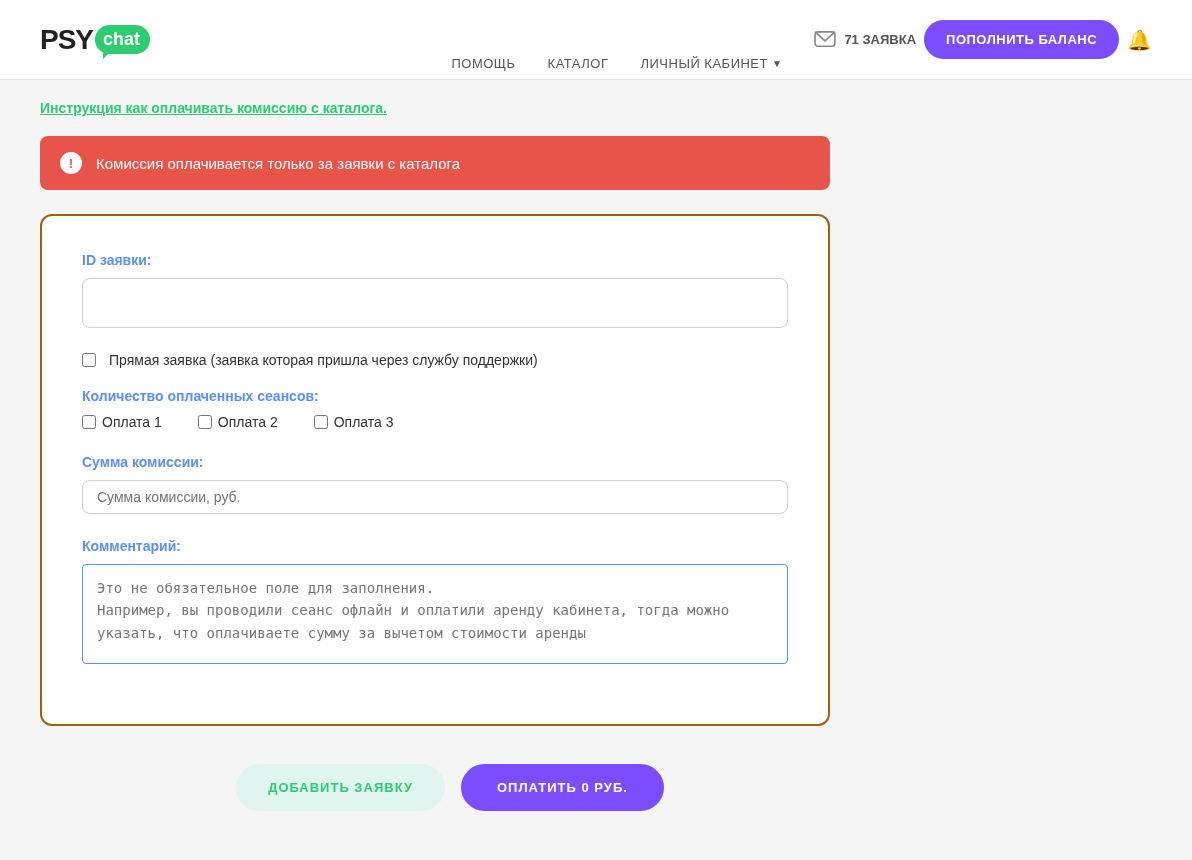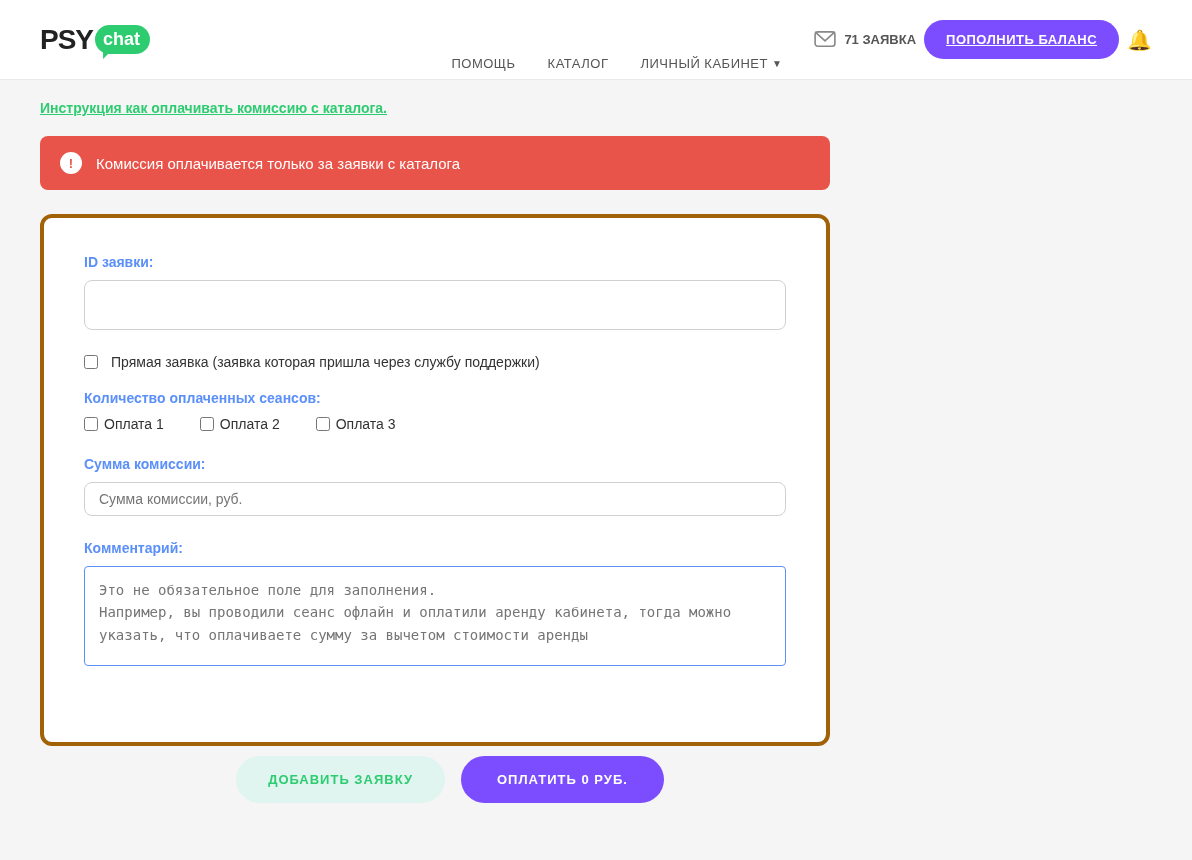--- a/index.html
+++ b/index.html
@@ -99,21 +99,20 @@
     .btn-topup {
       background: #7c4dff;
       color: #fff;
       border: none;
       border-radius: 25px;
       padding: 12px 22px;
       font-size: 13px;
       font-weight: 700;
       letter-spacing: 0.5px;
       cursor: pointer;
-      text-decoration: underline;
     }
     .bell-icon {
       font-size: 20px;
       color: #aaa;
       cursor: pointer;
     }
 
     
     .main {
       padding: 20px 40px 40px 40px;
@@ -157,23 +156,24 @@
     }
     .alert-text {
       font-size: 15px;
       font-weight: 500;
     }
 
     
     .form-card {
       background: #fff;
       border-radius: 12px;
-      border: 4px solid #a16207;
-      padding: 36px 40px 48px 40px;
+      border: 2px solid #a16207;
+      padding: 36px 40px 32px 40px;
       max-width: 790px;
+      margin-bottom: 28px;
     }
 
     .form-group {
       margin-bottom: 24px;
     }
     .form-label {
       display: block;
       font-size: 14px;
       color: #5b8ff9;
       font-weight: 600;

